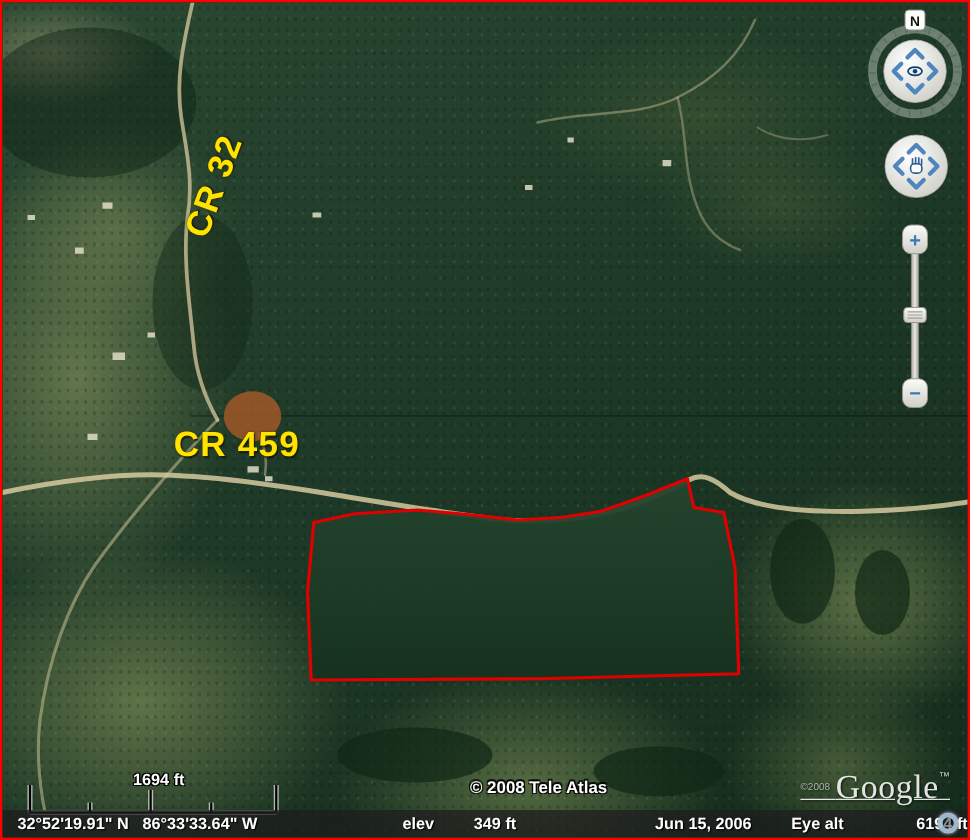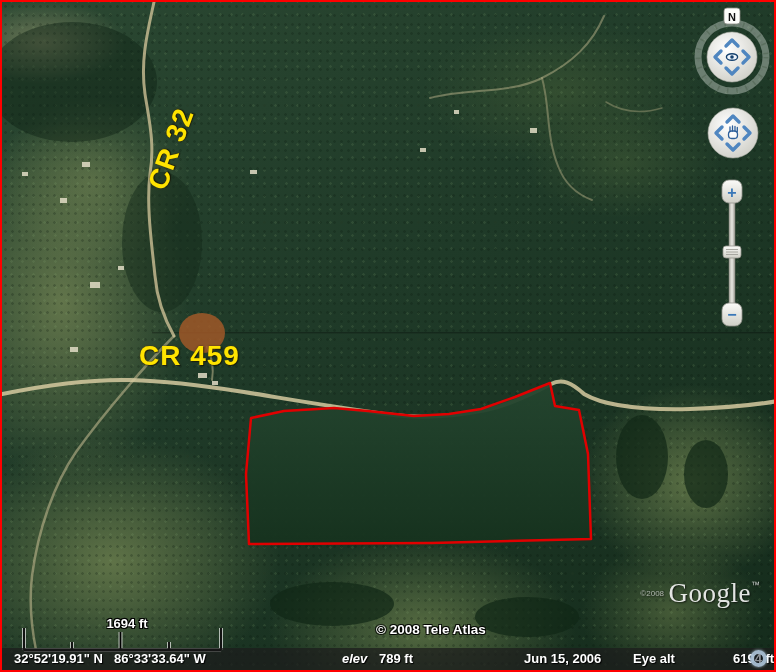--- a/index.html
+++ b/index.html
@@ -54,36 +54,36 @@
   }
 
   
   .tele-atlas {
     position:absolute; left:338px; top:620px; color:#fff;
     font-size:13.5px; font-weight:bold;
     text-shadow:-1px -1px 0 rgba(0,0,0,.8),1px -1px 0 rgba(0,0,0,.8),-1px 1px 0 rgba(0,0,0,.8),1px 1px 0 rgba(0,0,0,.8);
     padding-left:36px;
   }
   .google-wm {
-    position:absolute; right:14px; top:576px; color:rgba(255,255,255,.88);
-    text-shadow:1px 1px 2px rgba(0,0,0,.7); white-space:nowrap;
+    position:absolute; right:14px; top:612px; color:rgba(255,255,255,.88);
+    text-shadow:1px 1px 2px rgba(0,0,0,.7); white-space:nowrap;text-decoration:underline;
   }
   .google-wm .tiny { font-size:8px; vertical-align:6px; letter-spacing:0; color:rgba(255,255,255,.6); }
   .google-wm .logo { font-family:"Liberation Serif", serif; font-size:27px; letter-spacing:.5px; }
   .google-wm .tm   { font-size:9px; vertical-align:14px; color:rgba(255,255,255,.75); }
 
   
   .status-bar {
     position:absolute; left:0; right:0; bottom:0; height:22px;
     background:rgba(28,28,28,.74);
     color:#fff; font-size:13px; font-weight:bold;
   }
   .status-bar span { position:absolute; top:3px; text-shadow:1px 1px 1px #000; white-space:nowrap; }
   .s-lat  { left:12px; }  .s-lon { left:112px; }
-  .s-elevl{ left:340px;font-style:italic; } .s-elevv{ left:377px; }
+  .s-elevl{ left:320px; } .s-elevv{ left:377px; }
   .s-date { left:522px;text-align:right; }
   .s-eyel { left:631px; } .s-eyev { left:697px;margin-left:34px; }
   .stream-ring {
     position:absolute; right:7px; top:2px; width:17px; height:17px;
     border-radius:50%; border:4px solid rgba(175,200,220,.9);
     background:rgba(25,35,45,.5); box-shadow:0 0 3px rgba(200,225,245,.8);
   }
 
   
   svg.nav { position:absolute; left:684px; top:2px; }
@@ -229,20 +229,20 @@
         <rect x="36" y="299" width="20" height="23" rx="7" fill="url(#capGrad)" stroke="#96968e" stroke-width=".8"></rect>
         <text x="46" y="316" text-anchor="middle" font-size="16" font-weight="bold" fill="#3a78b8">−</text>
       </g>
     </g>
   </svg>
 
   <div class="status-bar">
     <span class="s-lat">32°52'19.91" N</span>
     <span class="s-lon">86°33'33.64" W</span>
     <span class="s-elevl">elev</span>
-    <span class="s-elevv">789 ft</span>
+    <span class="s-elevv">349 ft</span>
     <span class="s-date">Jun 15, 2006</span>
     <span class="s-eyel">Eye alt</span>
     <span class="s-eyev">6194 ft</span>
     <div class="stream-ring"></div>
   </div>
 
 </div>
 
 </body></html>

